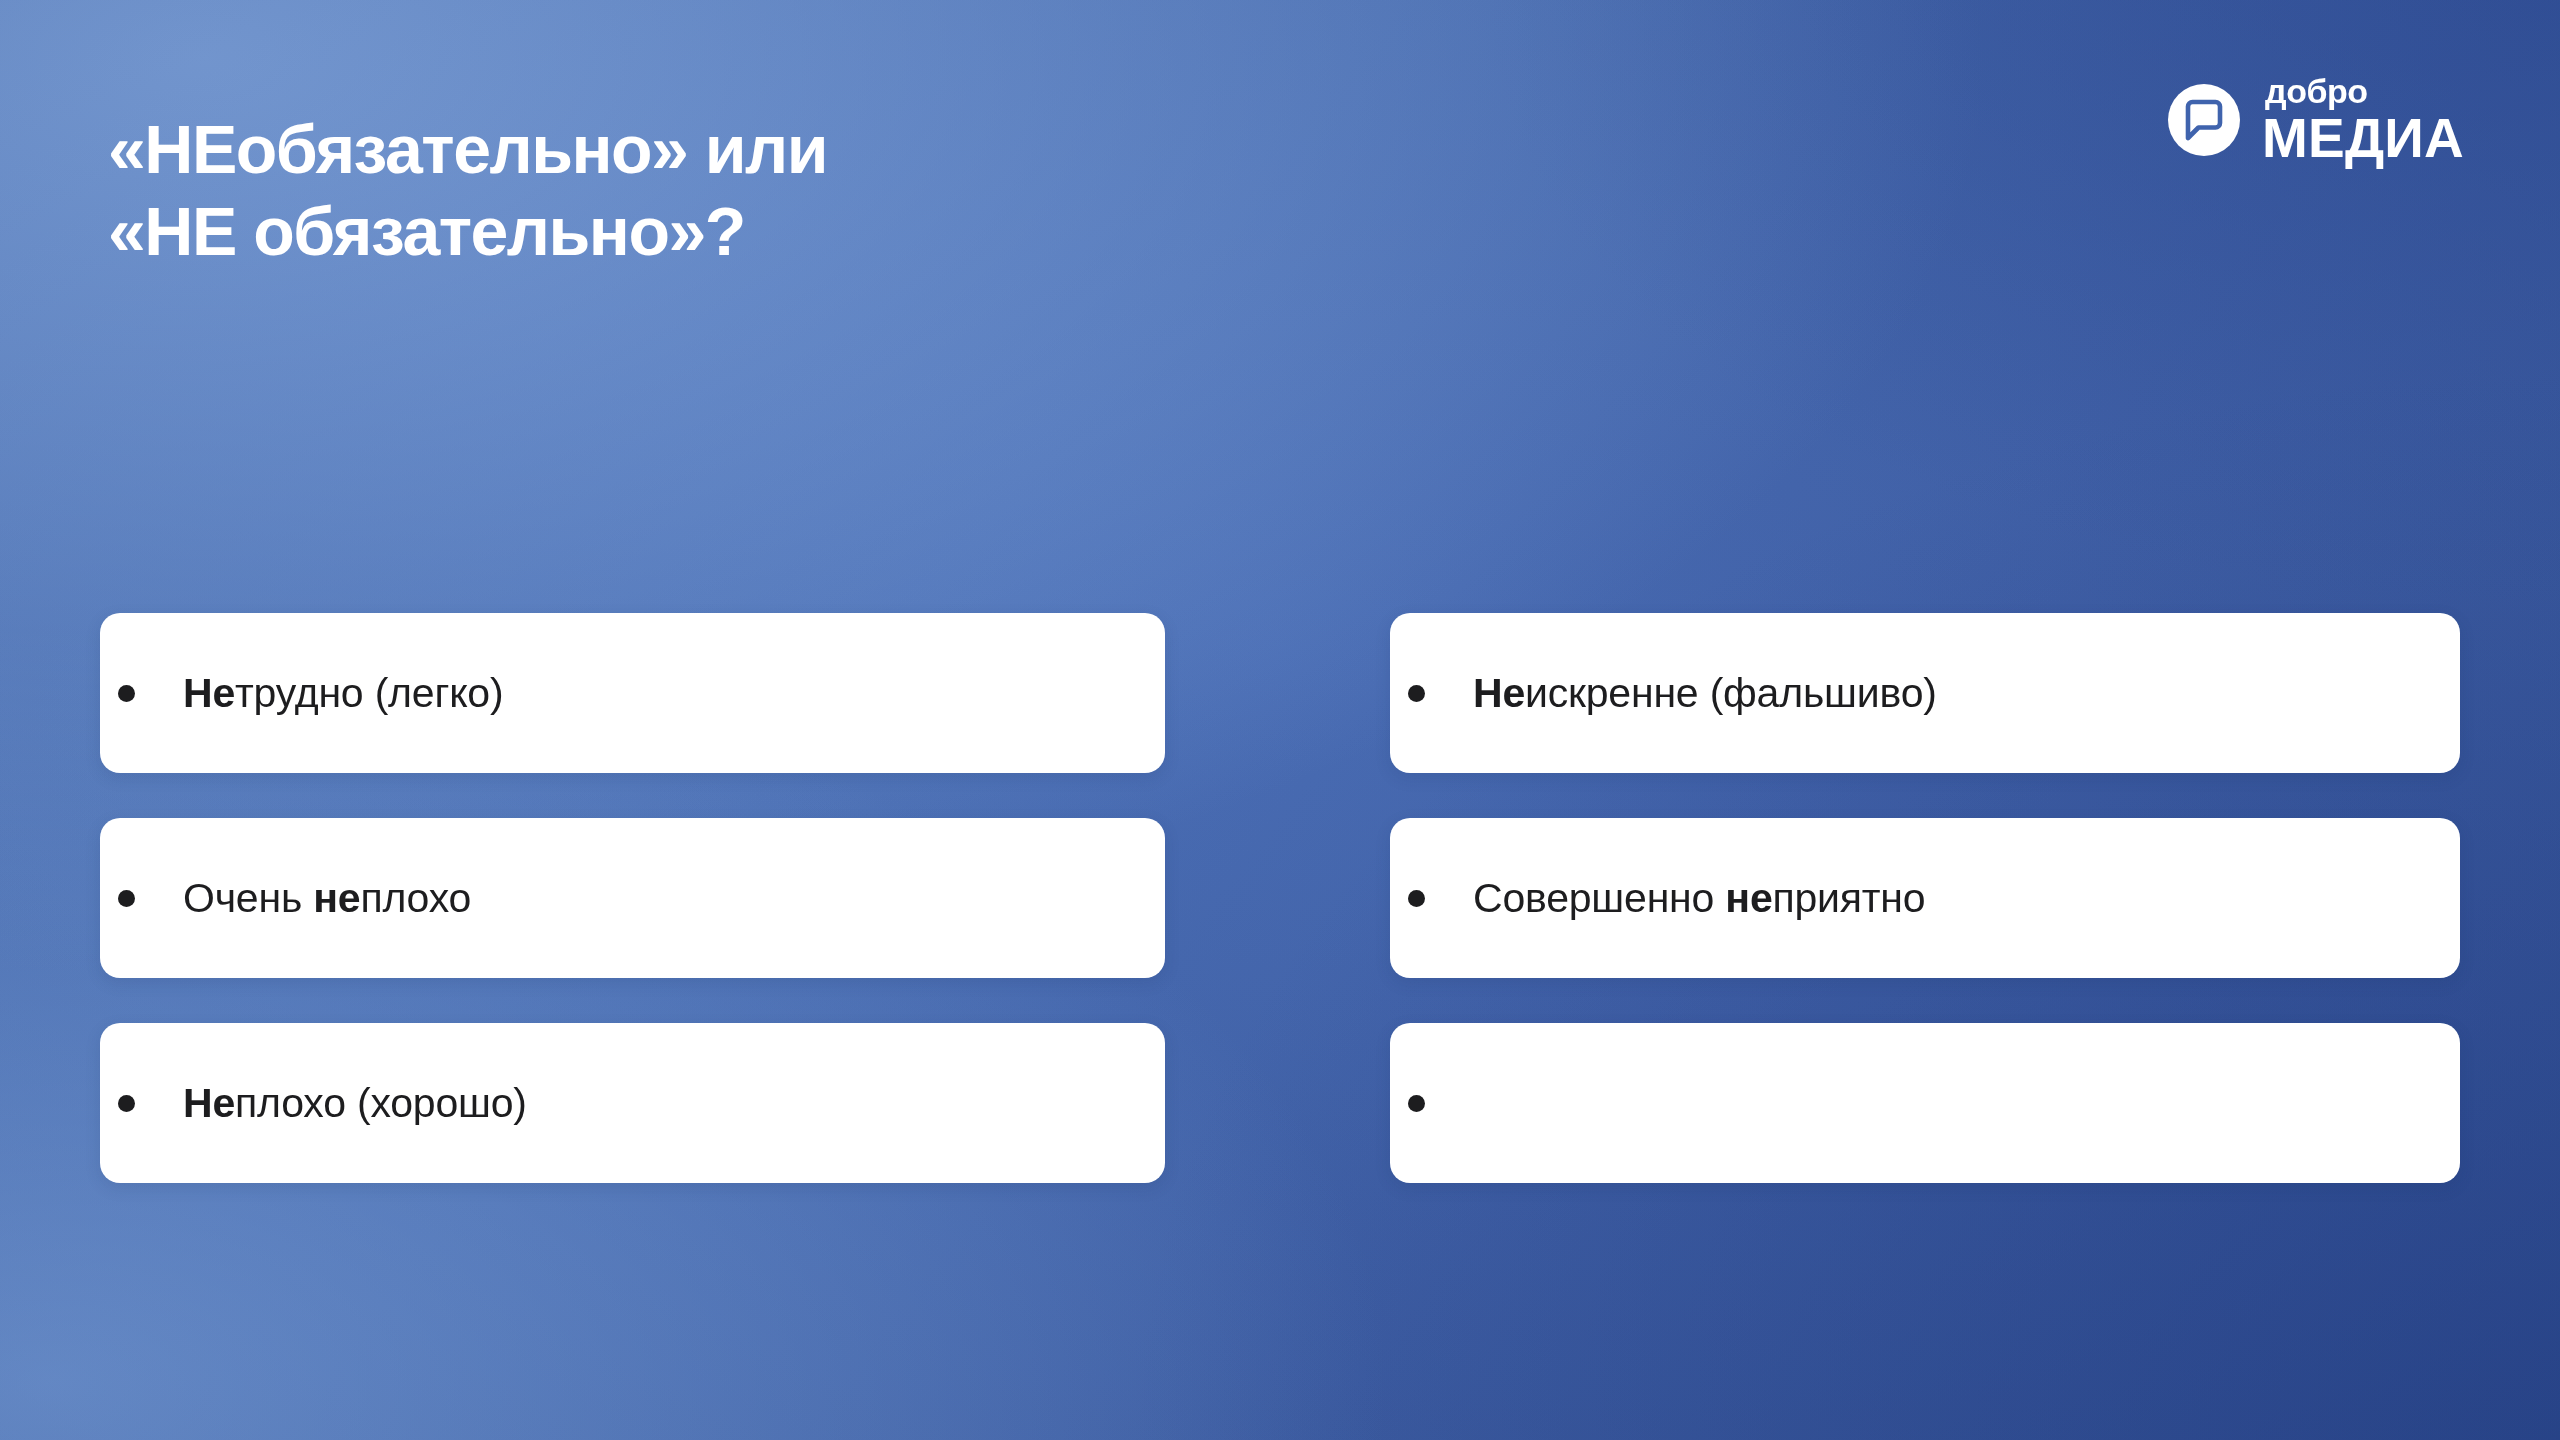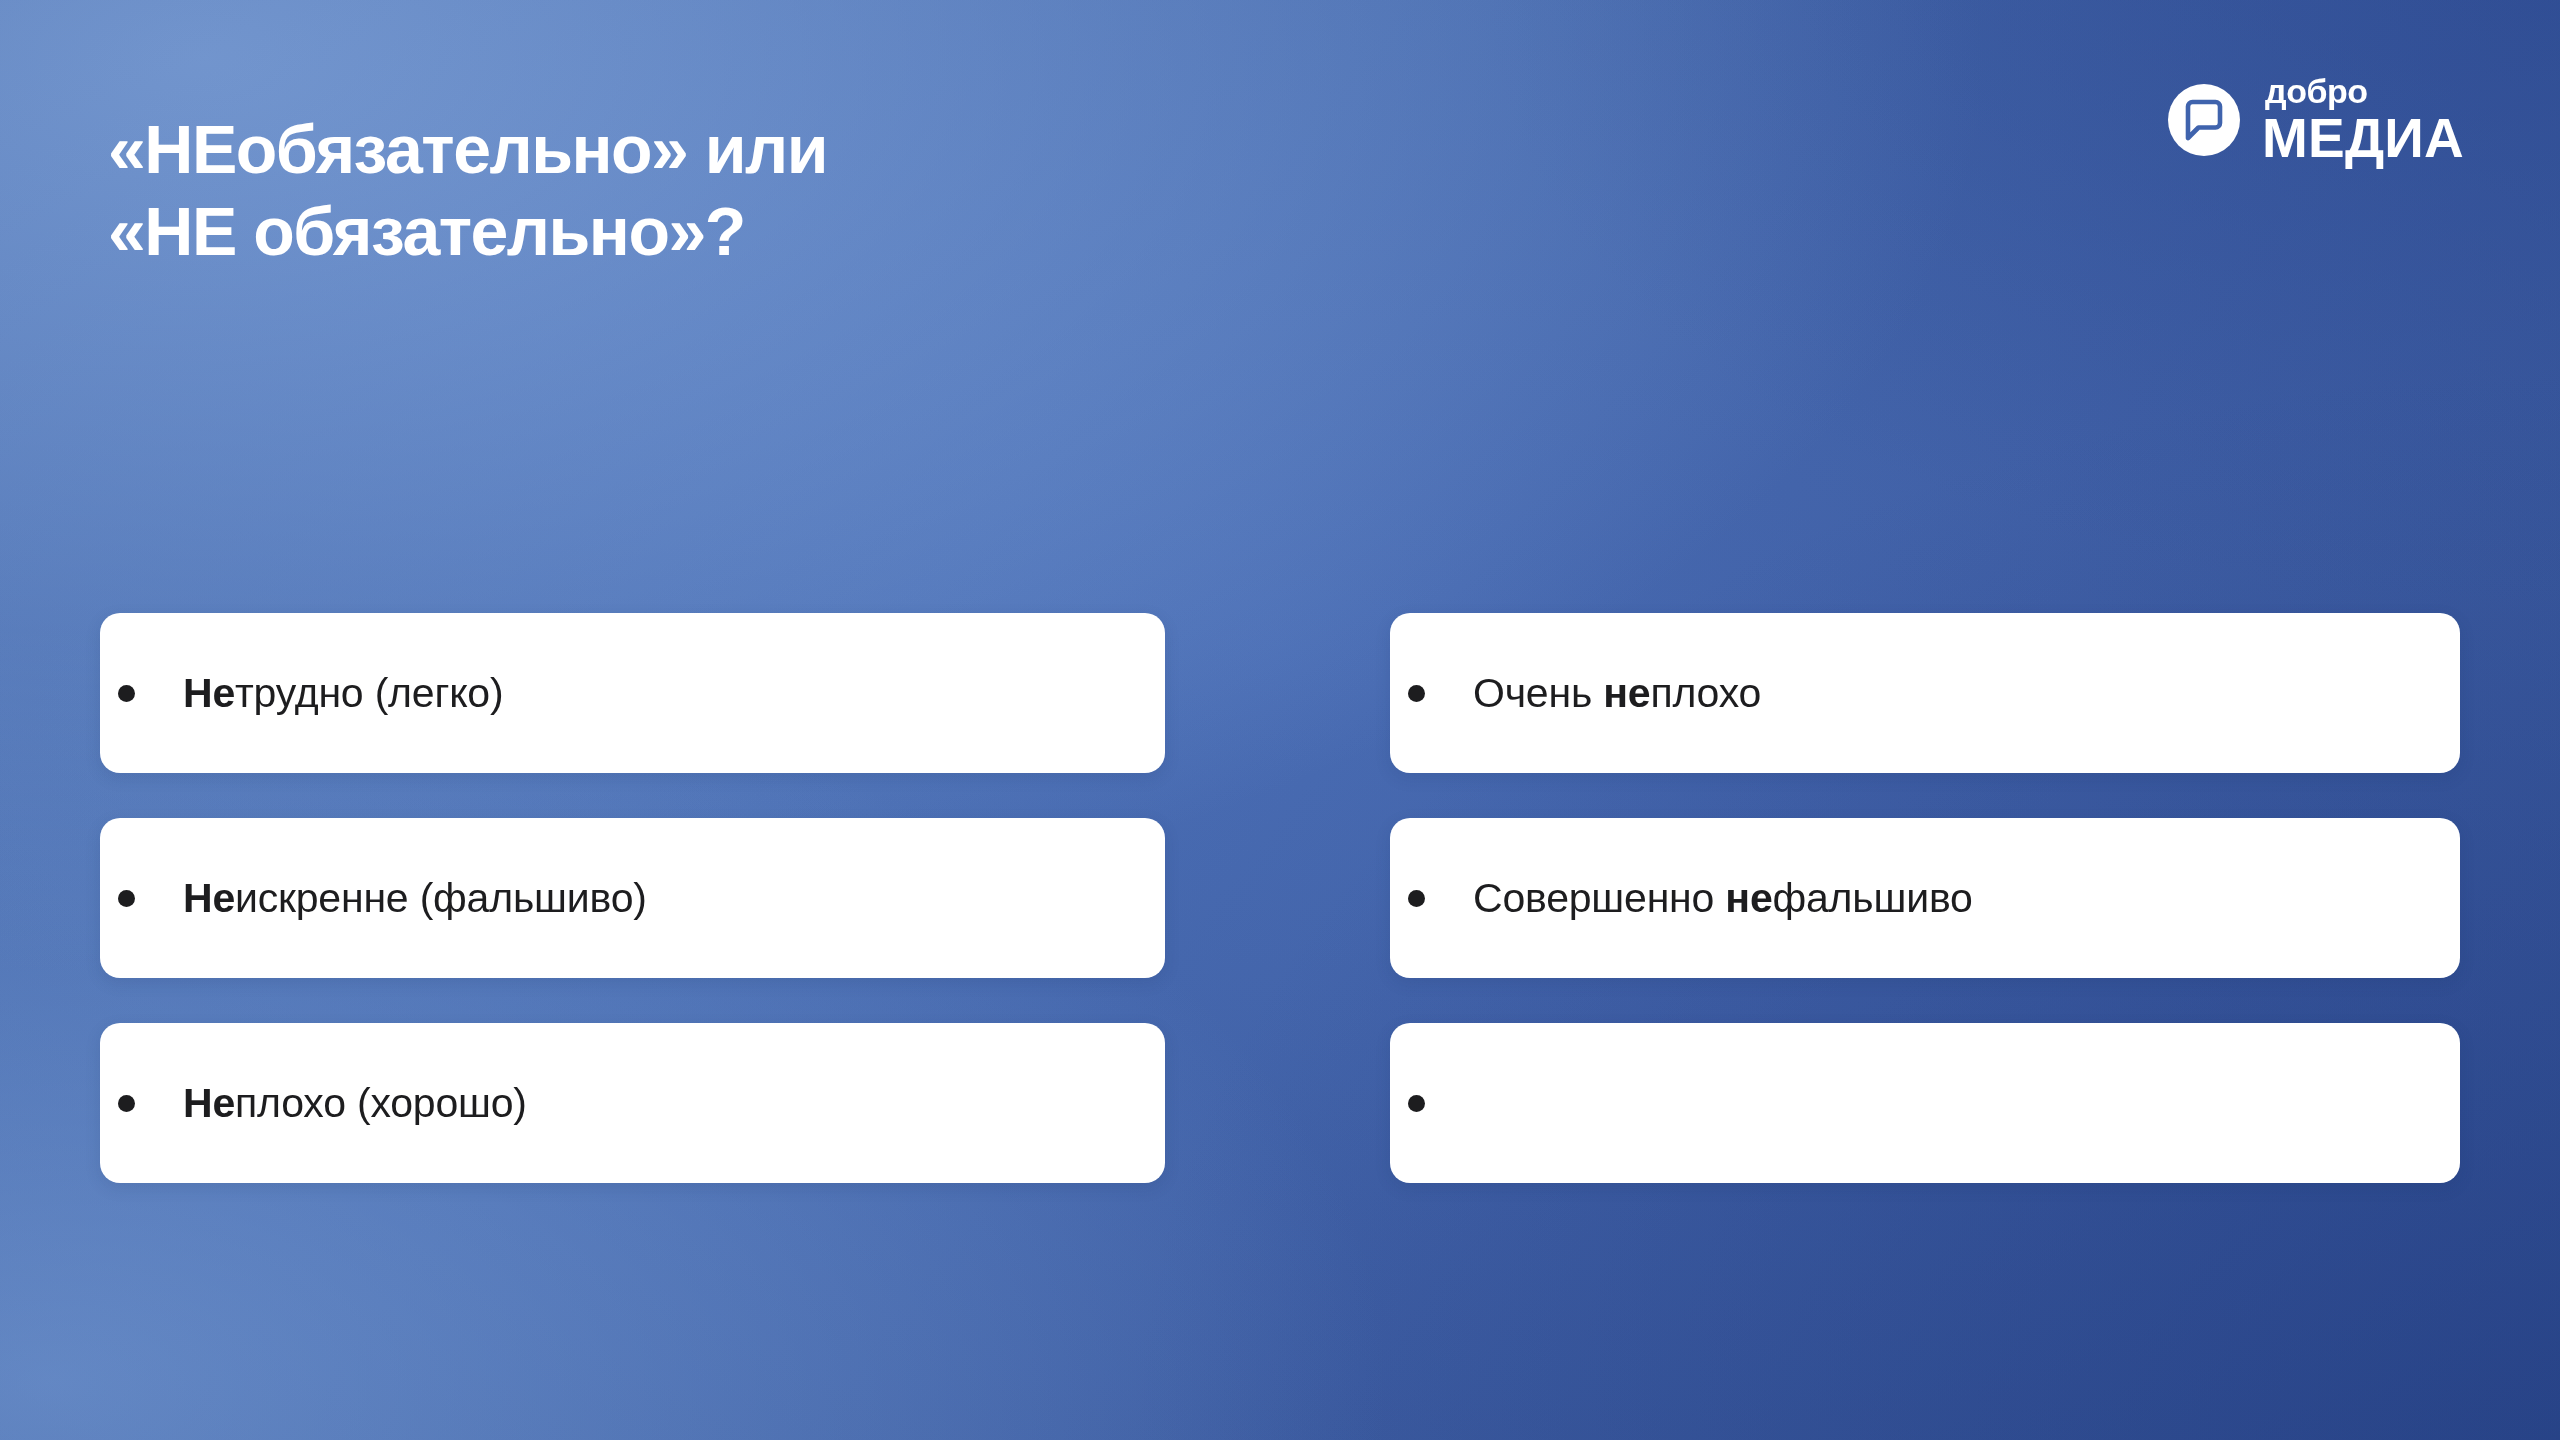--- a/index.html
+++ b/index.html
@@ -121,31 +121,31 @@
 
 <div id="cards">
 
   <div class="card">
     <span class="dot"></span>
     <span class="label"><b>Не</b><span>трудно (легко)</span></span>
   </div>
 
   <div class="card">
     <span class="dot"></span>
+    <span class="label"><b>Не</b><span>искренне (фальшиво)</span></span>
+  </div>
+
+  <div class="card">
+    <span class="dot"></span>
     <span class="label"><span>Очень </span><b>не</b><span>плохо</span></span>
   </div>
 
   <div class="card">
     <span class="dot"></span>
-    <span class="label"><b>Не</b><span>искренне (фальшиво)</span></span>
-  </div>
-
-  <div class="card">
-    <span class="dot"></span>
-    <span class="label"><span>Совершенно </span><b>не</b><span>фальшиво</span></span>
+    <span class="label"><span>Совершенно </span><b>не</b><span>приятно</span></span>
   </div>
 
   <div class="card">
     <span class="dot"></span>
     <span class="label"><b>Не</b><span>плохо (хорошо)</span></span>
   </div>
 
   <div class="card">
     <span class="dot"></span>
   </div>

